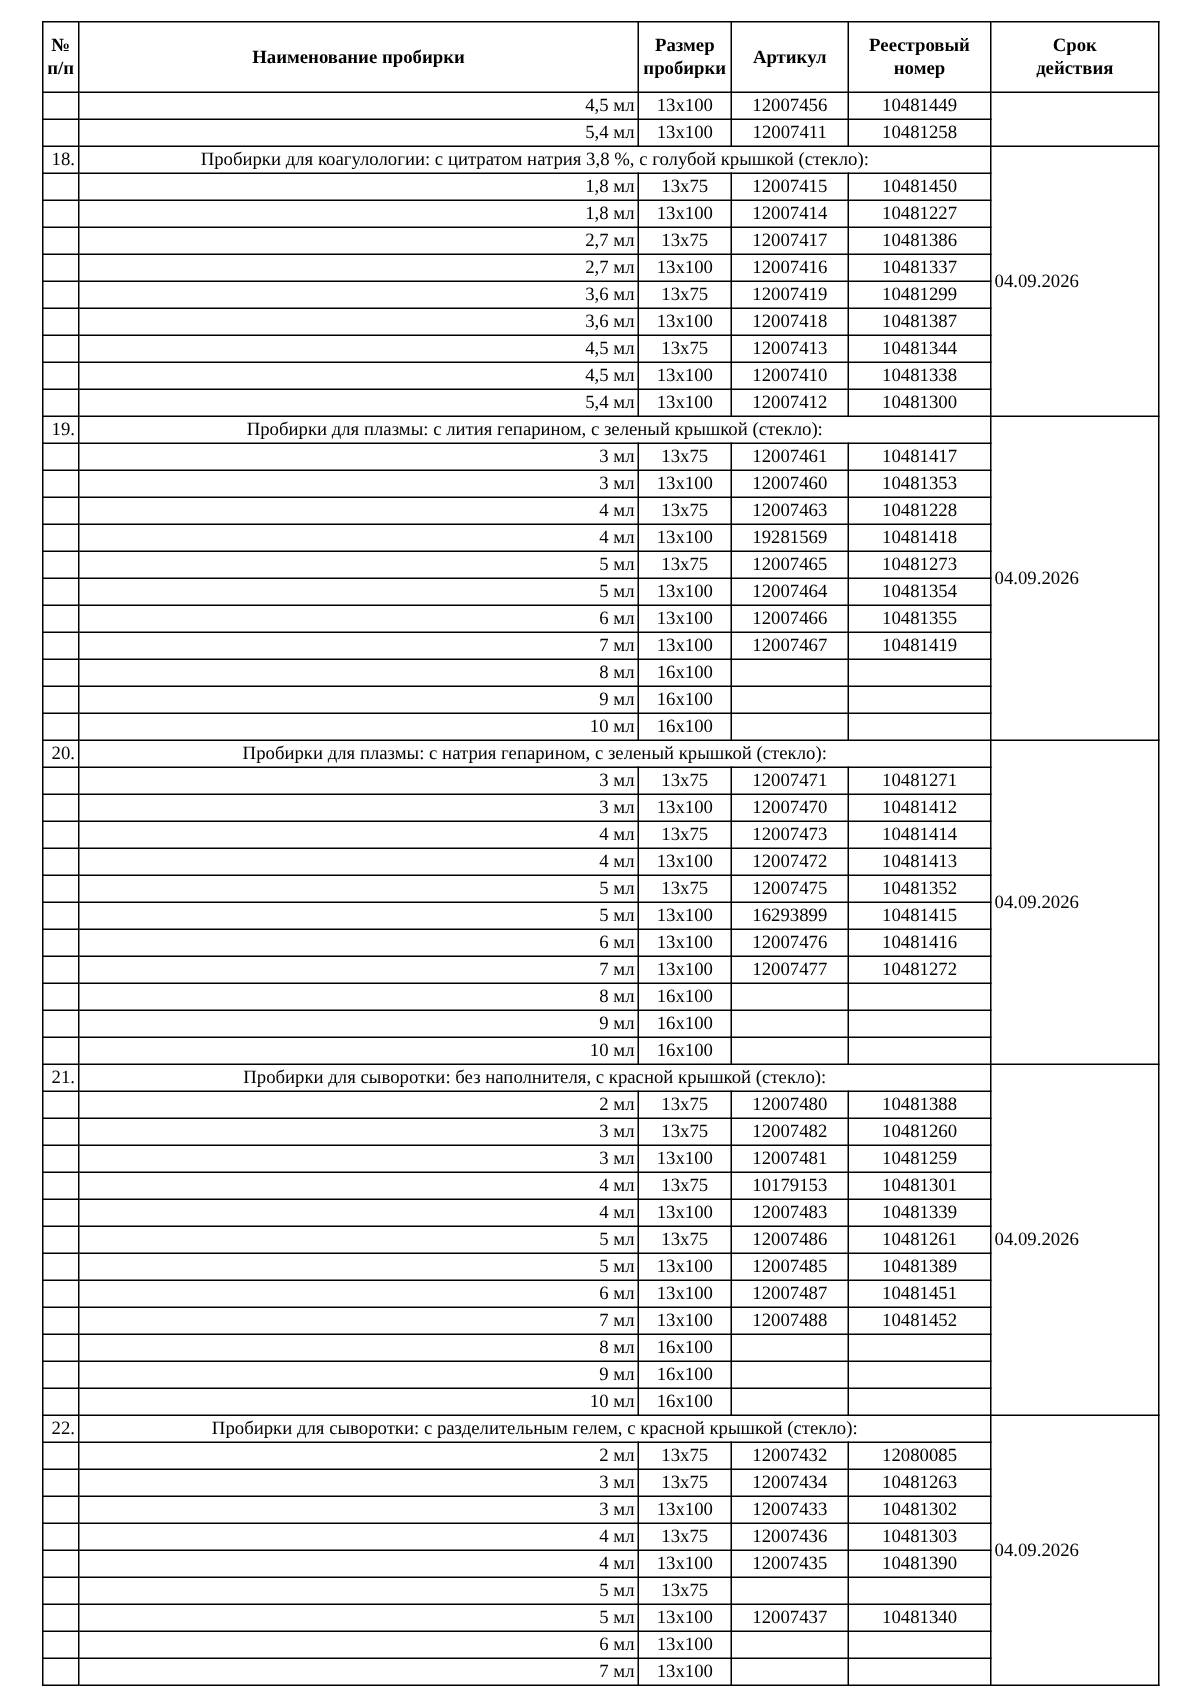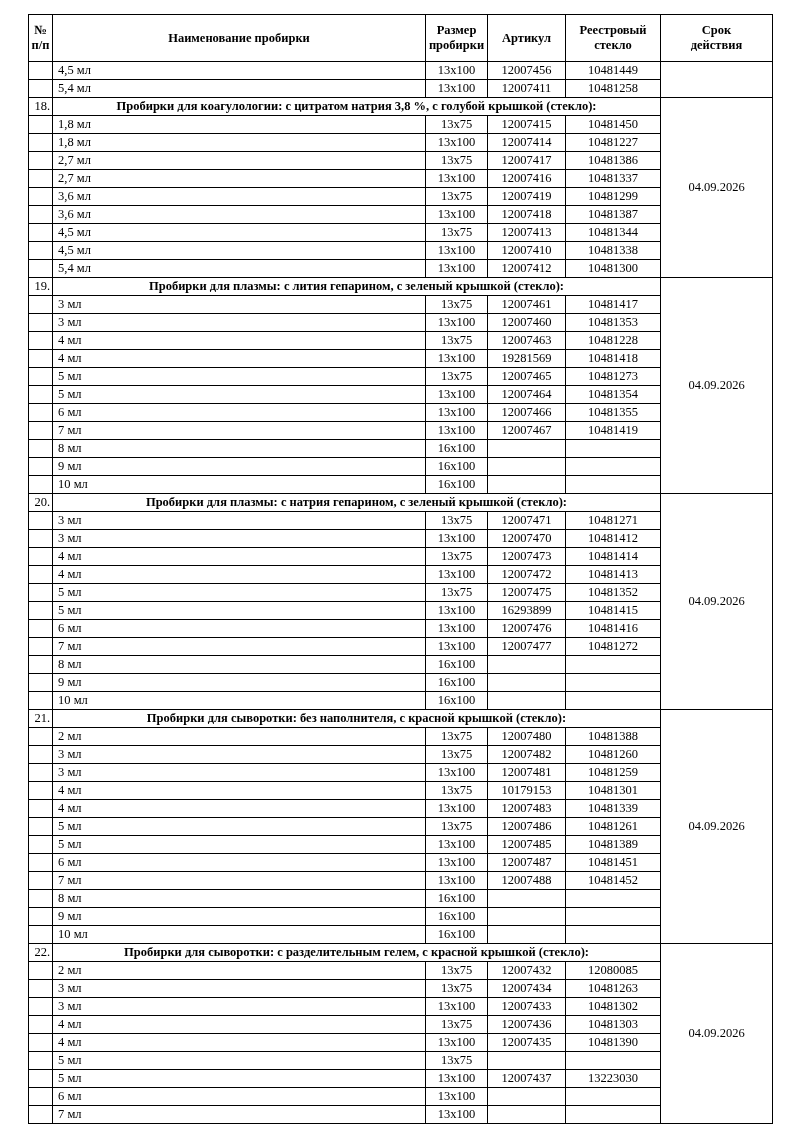--- a/index.html
+++ b/index.html
@@ -39,26 +39,26 @@
   thead th {
     font-weight: bold;
     text-align: center;
     white-space: pre-line;
     height: 42px;
     padding: 2px 2px;
   }
   tbody td { height: 17px; }
 
   td.num           { text-align: right; padding-left: 2px; }
-  td.name          { text-align: left; padding-left: 5px; white-space: nowrap; }
+  td.name          { text-align: right; padding-left: 5px; white-space: nowrap; }
   td.size,
   td.article,
   td.registry      { text-align: center; }
-  td.section-title { text-align: center; font-weight: bold; white-space: nowrap; }
-  td.validity      { text-align: center; vertical-align: middle; }
+  td.section-title { text-align: center; font-weight: normal; white-space: nowrap; }
+  td.validity      { text-align: left; vertical-align: middle; }
 </style>
 </head>
 <body>
 
 <div class="page">
   <table class="tubes">
     <colgroup>
       <col class="c-num">
       <col class="c-name">
       <col class="c-size">
@@ -68,21 +68,21 @@
     </colgroup>
     <thead>
       <tr>
         <th>№
 п/п</th>
         <th>Наименование пробирки</th>
         <th>Размер
 пробирки</th>
         <th>Артикул</th>
         <th>Реестровый
-стекло</th>
+номер</th>
         <th>Срок
 действия</th>
       </tr>
     </thead>
     <tbody>
         <tr>
           <td class="num"></td>
           <td class="name">4,5 мл</td>
           <td class="size">13x100</td>
           <td class="article">12007456</td>
@@ -462,21 +462,21 @@
           <td class="name">5 мл</td>
           <td class="size">13x75</td>
           <td class="article"></td>
           <td class="registry"></td>
         </tr>
         <tr>
           <td class="num"></td>
           <td class="name">5 мл</td>
           <td class="size">13x100</td>
           <td class="article">12007437</td>
-          <td class="registry">13223030</td>
+          <td class="registry">10481340</td>
         </tr>
         <tr>
           <td class="num"></td>
           <td class="name">6 мл</td>
           <td class="size">13x100</td>
           <td class="article"></td>
           <td class="registry"></td>
         </tr>
         <tr>
           <td class="num"></td>

